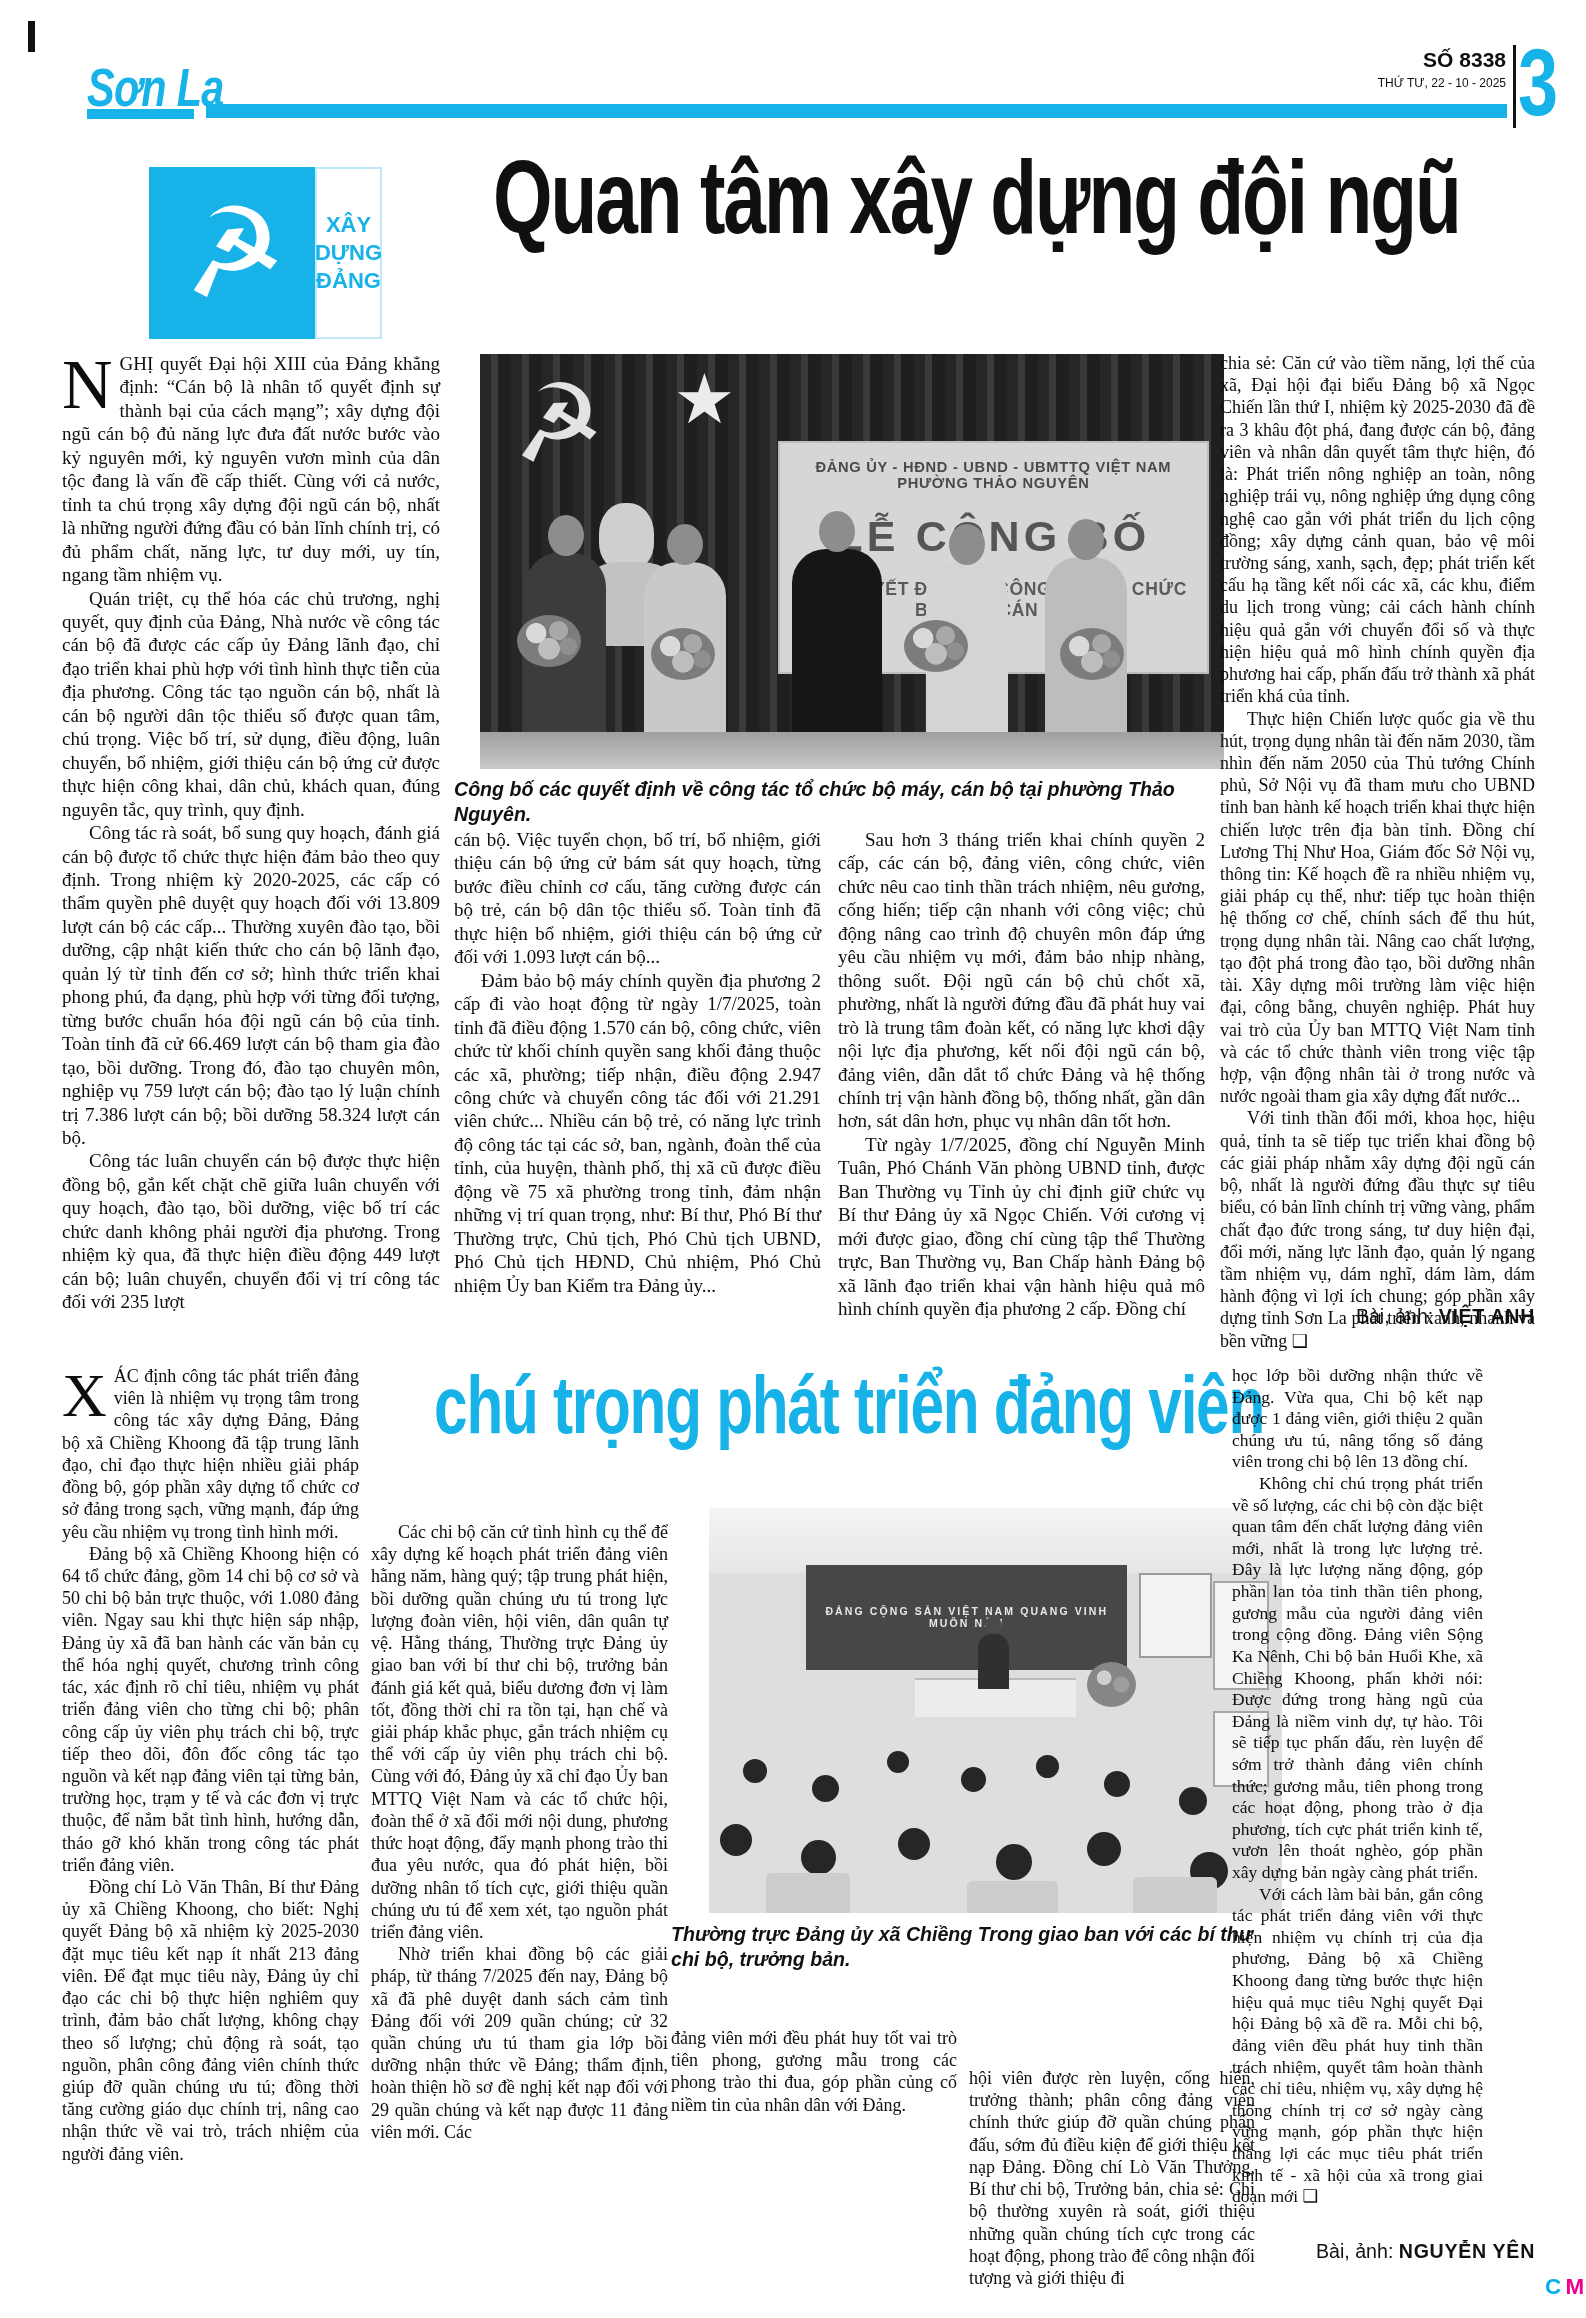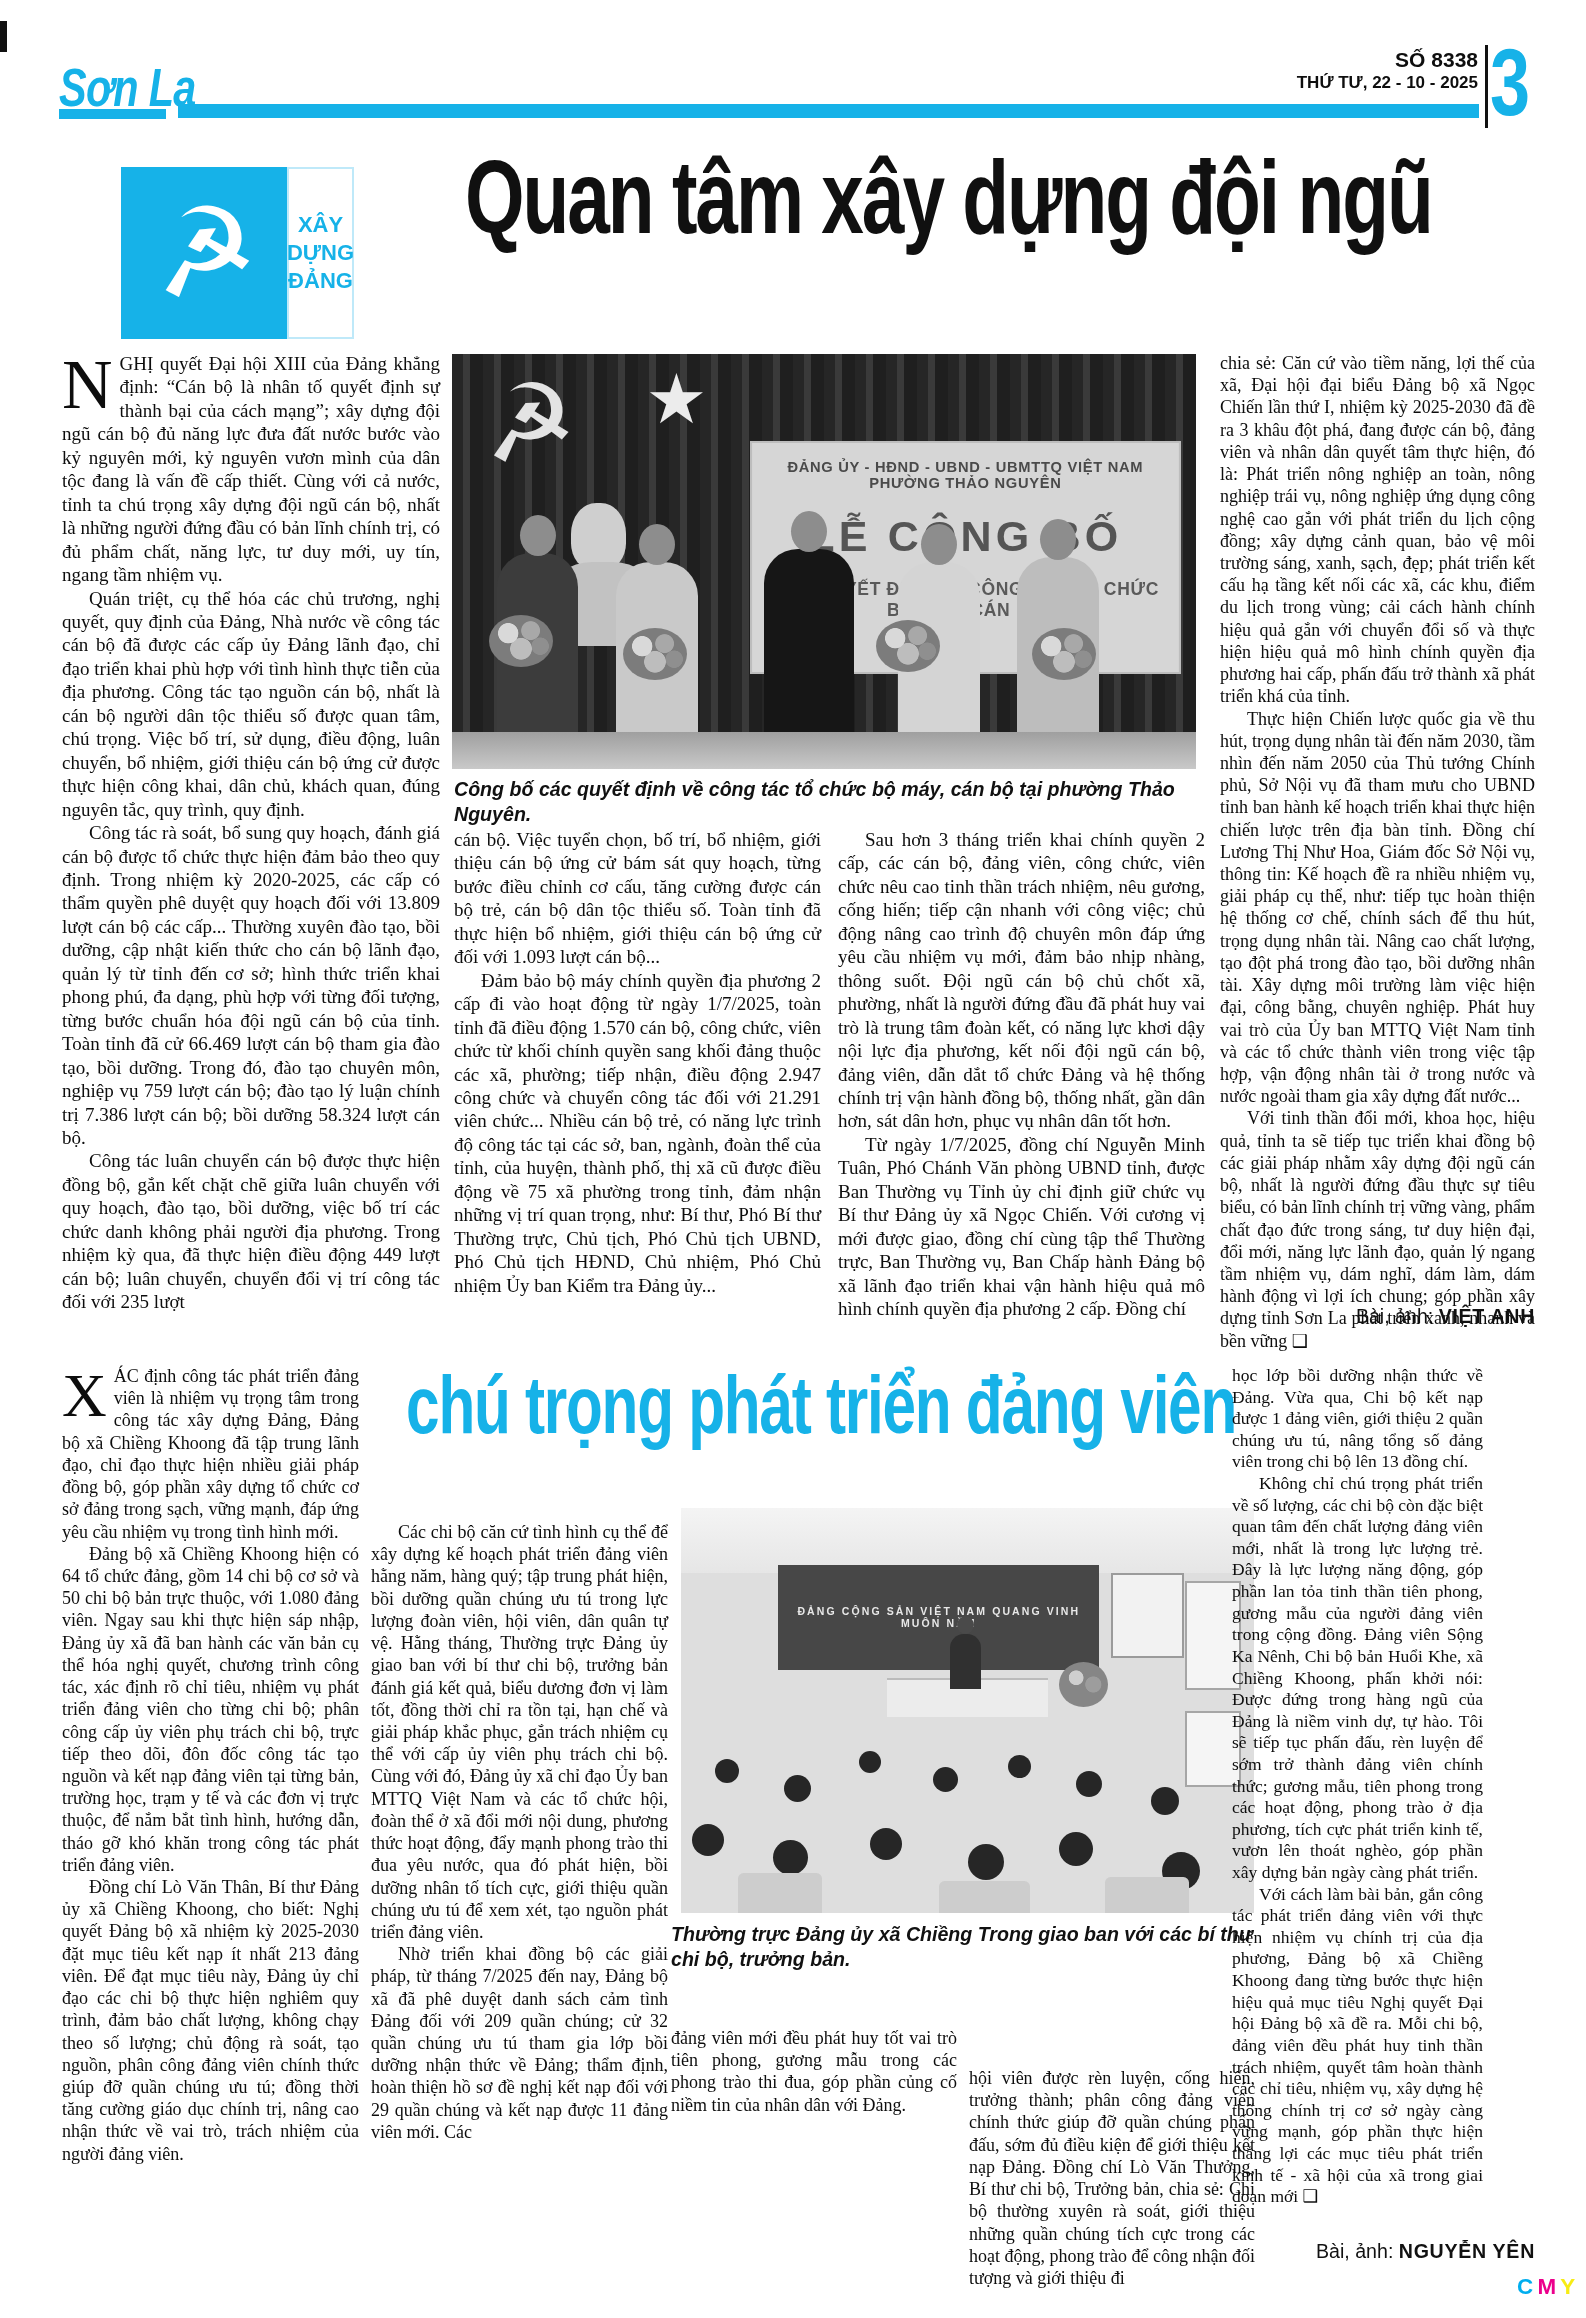--- a/index.html
+++ b/index.html
@@ -1,28 +1,28 @@
 <!DOCTYPE html>
 <html style="font-size:11.2px"><head>
 <meta charset="utf-8">
 <style>
   html,body{margin:0;padding:0;background:#ffffff;}
   .page{position:relative;width:1587px;height:2319px;background:#fff;overflow:hidden;
         font-family:"Liberation Serif", serif;color:#0e0e0e;}
-  .abs{position:absolute;}
+  .abs{position:absolute;margin-left:28px;}
 
   
   .masthead{left:59px;top:57px;font-family:"Liberation Sans",sans-serif;font-weight:bold;
             font-style:italic;font-size:46px;color:#16b2e8;letter-spacing:-0.7px;}
   .masthead span{display:inline-block;transform:scale(0.9,1.15);transform-origin:left top;white-space:nowrap;}
   .rule-short{left:59px;top:109px;width:107px;height:9.8px;background:#16b2e8;}
   .rule-long{left:178px;top:104px;width:1301px;height:14px;background:#16b2e8;}
   .issue-block{left:1192px;top:48px;width:286px;text-align:right;font-family:"Liberation Sans",sans-serif;}
   .issue-no{font-weight:bold;font-size:21px;line-height:24px;letter-spacing:0px;}
-  .issue-date{font-weight:bold;font-size:17px;line-height:22.4px;letter-spacing:0px;}
+  .issue-date{font-weight:normal;font-size:12px;line-height:22.4px;letter-spacing:0px;}
   .page-divider{left:1485px;top:45px;width:2.8px;height:83px;background:#111;}
   .page-num{left:1490px;top:29px;width:49px;font-family:"Liberation Sans",sans-serif;font-weight:bold;
             font-size:90px;color:#16b2e8;}
   .page-num span{display:inline-block;transform:scale(0.8,1.05);transform-origin:left top;}
   .reg-mark{left:0;top:21px;width:7px;height:31px;background:#111;}
 
   
   .kicker-cyan{left:121px;top:167px;width:167px;height:172px;background:#16b2e8;
                display:flex;align-items:center;justify-content:center;}
   .hs-icon{color:#ffffff;font-size:119px;line-height:119px;transform:rotate(-8deg);}

